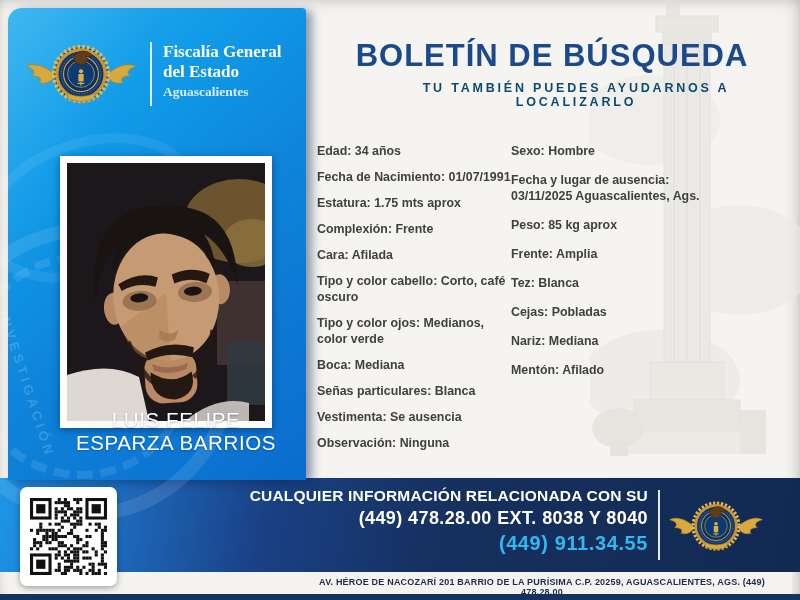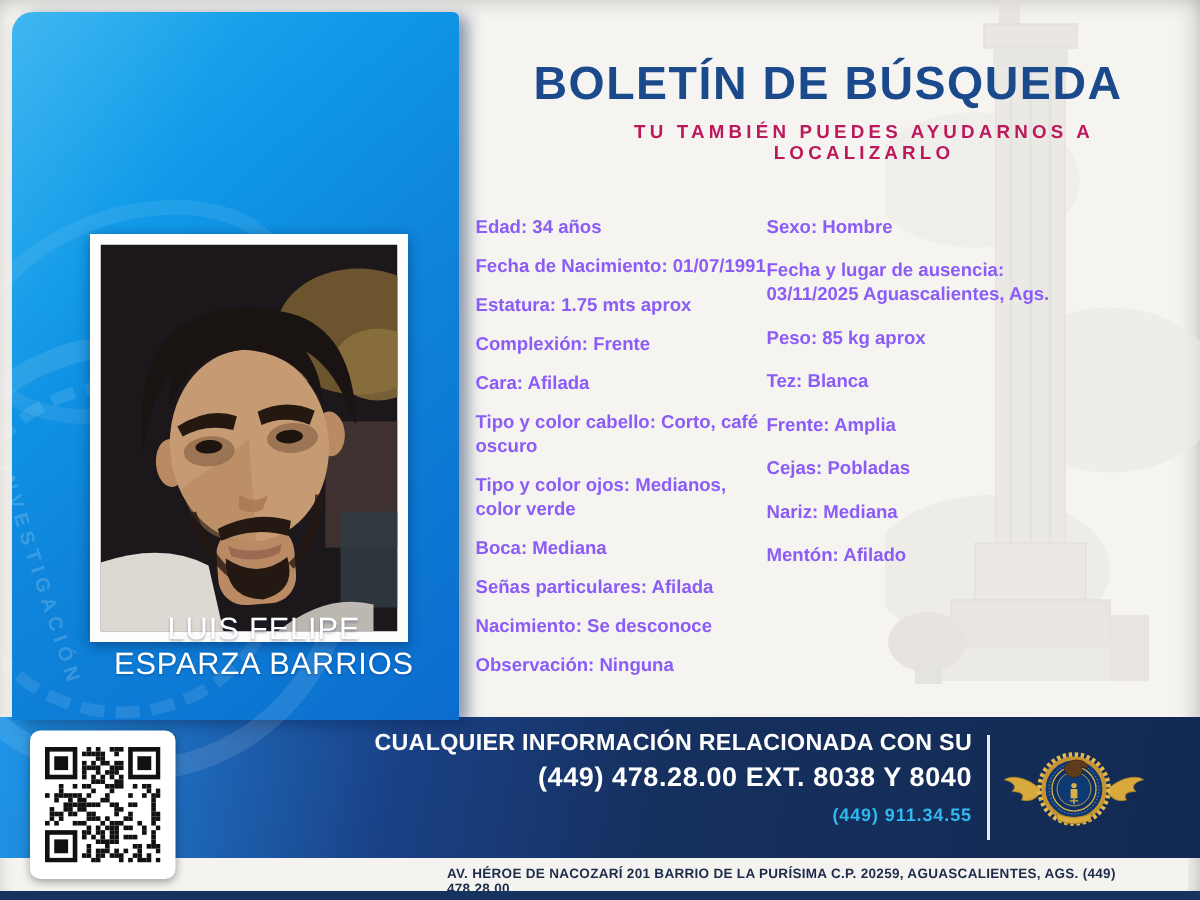--- a/index.html
+++ b/index.html
@@ -34,43 +34,43 @@
   .photo-frame{position:absolute;left:52px;top:148px;width:212px;height:272px;background:#fdfdfc;
       box-shadow:0 2px 8px rgba(0,20,60,.45);}
   .photo-frame svg{position:absolute;left:7px;top:7px;width:198px;height:258px;}
   
   .name-plate{position:absolute;left:0;top:400px;width:336px;text-align:center;color:#ffffff;
       font-size:20.5px;line-height:23px;letter-spacing:.6px;font-weight:400;
       text-shadow:0 1px 2px rgba(0,30,80,.35);}
   
   .title-wrap{position:absolute;left:312px;top:38px;width:480px;text-align:center;}
   .main-title{font-size:31px;font-weight:bold;color:#1b4a8c;letter-spacing:1px;}
-  .sub-title{margin-top:7px;font-size:12.5px;font-weight:bold;color:#be185d;letter-spacing:2.8px;margin-left:48px;}
-  
-  .col{position:absolute;top:143px;color:#8b5cf6;font-size:12.4px;font-weight:bold;line-height:16px;}
+  .sub-title{margin-top:7px;font-size:12.5px;font-weight:bold;color:#0c4a6e;letter-spacing:2.8px;margin-left:48px;}
+  
+  .col{position:absolute;top:143px;color:#404040;font-size:12.4px;font-weight:bold;line-height:16px;}
   .col-left{left:317px;width:197px;}
   .col-right{left:511px;width:196px;}
   .col-left .row{margin-bottom:10px;}
   .col-right .row{margin-bottom:13px;}
   
   .banner{position:absolute;left:0;top:478px;width:800px;height:94px;
       background:linear-gradient(101deg,#1e96e8 0%,#1d64b4 18%,#1a4186 33%,#16305f 55%,#122a52 100%);}
   .banner-info{position:absolute;right:152px;top:7px;width:470px;text-align:right;color:#ffffff;}
   .banner-info .i1,.banner-info .i2{font-size:15.5px;font-weight:bold;line-height:21px;letter-spacing:.2px;}
   .banner-info .ph1{font-size:18px;font-weight:bold;line-height:25px;letter-spacing:.4px;}
-  .banner-info .ph2{font-size:12px;font-weight:bold;line-height:24px;color:#2fb9f0;letter-spacing:.6px;}
+  .banner-info .ph2{font-size:20px;font-weight:bold;line-height:24px;color:#2fb9f0;letter-spacing:.6px;}
   .banner-sep{position:absolute;right:140px;top:12px;width:2px;height:70px;background:rgba(255,255,255,.9);}
   .seal-small{position:absolute;right:36px;top:8px;width:96px;height:80px;}
   
   .qr-box{position:absolute;left:20px;top:487px;width:97px;height:99px;background:#ffffff;border-radius:7px;
       box-shadow:0 2px 6px rgba(0,0,0,.35);z-index:5;}
   .qr-box svg{position:absolute;left:10px;top:11px;width:77px;height:77px;}
   
   .footer{position:absolute;left:8px;top:572px;width:784px;height:22px;background:#f5f3f0;}
-  .footer-text{position:absolute;left:290px;right:6px;top:5px;text-align:left;
+  .footer-text{position:absolute;left:290px;right:6px;top:5px;text-align:center;
       font-size:9px;font-weight:bold;color:#1c2b4a;letter-spacing:.2px;}
   .bottom-strip{position:absolute;left:0;top:594px;width:800px;height:6px;background:#16335f;}
 </style>
 </head>
 <body>
 
 <div class="page">
 
   <svg width="0" height="0" style="position:absolute">
     <defs>
@@ -126,20 +126,31 @@
     </svg>
   </div>
 
   <div class="left-panel">
     <div class="panel-streak"></div>
     <div class="wm-feather"></div>
     <div class="wm-ring"></div>
     <div class="wm-ring2"></div>
     <div class="wm-text">INVESTIGACIÓN</div>
 
+    <div class="brand">
+      <svg class="seal-big" viewBox="-85 -52 170 104">
+        <use href="#seal"></use>
+      </svg>
+      <div class="divider"></div>
+      <div class="btxt">
+        <div class="l1">Fiscalía General</div>
+        <div class="l2">del Estado</div>
+        <div class="l3">Aguascalientes</div>
+      </div>
+    </div>
 
     <div class="photo-frame">
       <svg viewBox="0 0 198 258">
         <rect width="198" height="258" fill="#1c171a"></rect>
         <ellipse cx="172" cy="58" rx="55" ry="42" fill="#7a5f33" opacity=".85"></ellipse>
         <ellipse cx="185" cy="80" rx="30" ry="24" fill="#8f7340" opacity=".8"></ellipse>
         <rect x="150" y="118" width="48" height="84" fill="#4a3b38" opacity=".75"></rect>
         <rect x="160" y="178" width="38" height="64" fill="#303a40" opacity=".9"></rect>
         <path d="M0,258 L0,212 Q42,198 72,214 L82,258 Z" fill="#ddd8d2"></path>
         <path d="M118,258 Q150,232 182,240 L182,258 Z" fill="#cfc9c2" opacity=".9"></path>
@@ -179,30 +190,30 @@
 
   <div class="col col-left">
       <div class="row">Edad: 34 años</div>
       <div class="row">Fecha de Nacimiento: 01/07/1991</div>
       <div class="row">Estatura: 1.75 mts aprox</div>
       <div class="row">Complexión: Frente</div>
       <div class="row">Cara: Afilada</div>
       <div class="row">Tipo y color cabello: Corto, café oscuro</div>
       <div class="row">Tipo y color ojos: Medianos, color verde</div>
       <div class="row">Boca: Mediana</div>
-      <div class="row">Señas particulares: Afilada</div>
-      <div class="row">Nacimiento: Se desconoce</div>
+      <div class="row">Señas particulares: Blanca</div>
+      <div class="row">Vestimenta: Se ausencia</div>
       <div class="row">Observación: Ninguna</div>
     </div>
   <div class="col col-right">
       <div class="row">Sexo: Hombre</div>
       <div class="row">Fecha y lugar de ausencia: 03/11/2025 Aguascalientes, Ags.</div>
       <div class="row">Peso: 85 kg aprox</div>
+      <div class="row">Frente: Amplia</div>
       <div class="row">Tez: Blanca</div>
-      <div class="row">Frente: Amplia</div>
       <div class="row">Cejas: Pobladas</div>
       <div class="row">Nariz: Mediana</div>
       <div class="row">Mentón: Afilado</div>
     </div>
 
   <div class="qr-box">
       <svg viewBox="0 0 100 100" xmlns="http://www.w3.org/2000/svg">
         <rect x="36" y="0" width="4" height="4" fill="#111"></rect>
         <rect x="44" y="0" width="4" height="4" fill="#111"></rect>
         <rect x="56" y="0" width="4" height="4" fill="#111"></rect>

